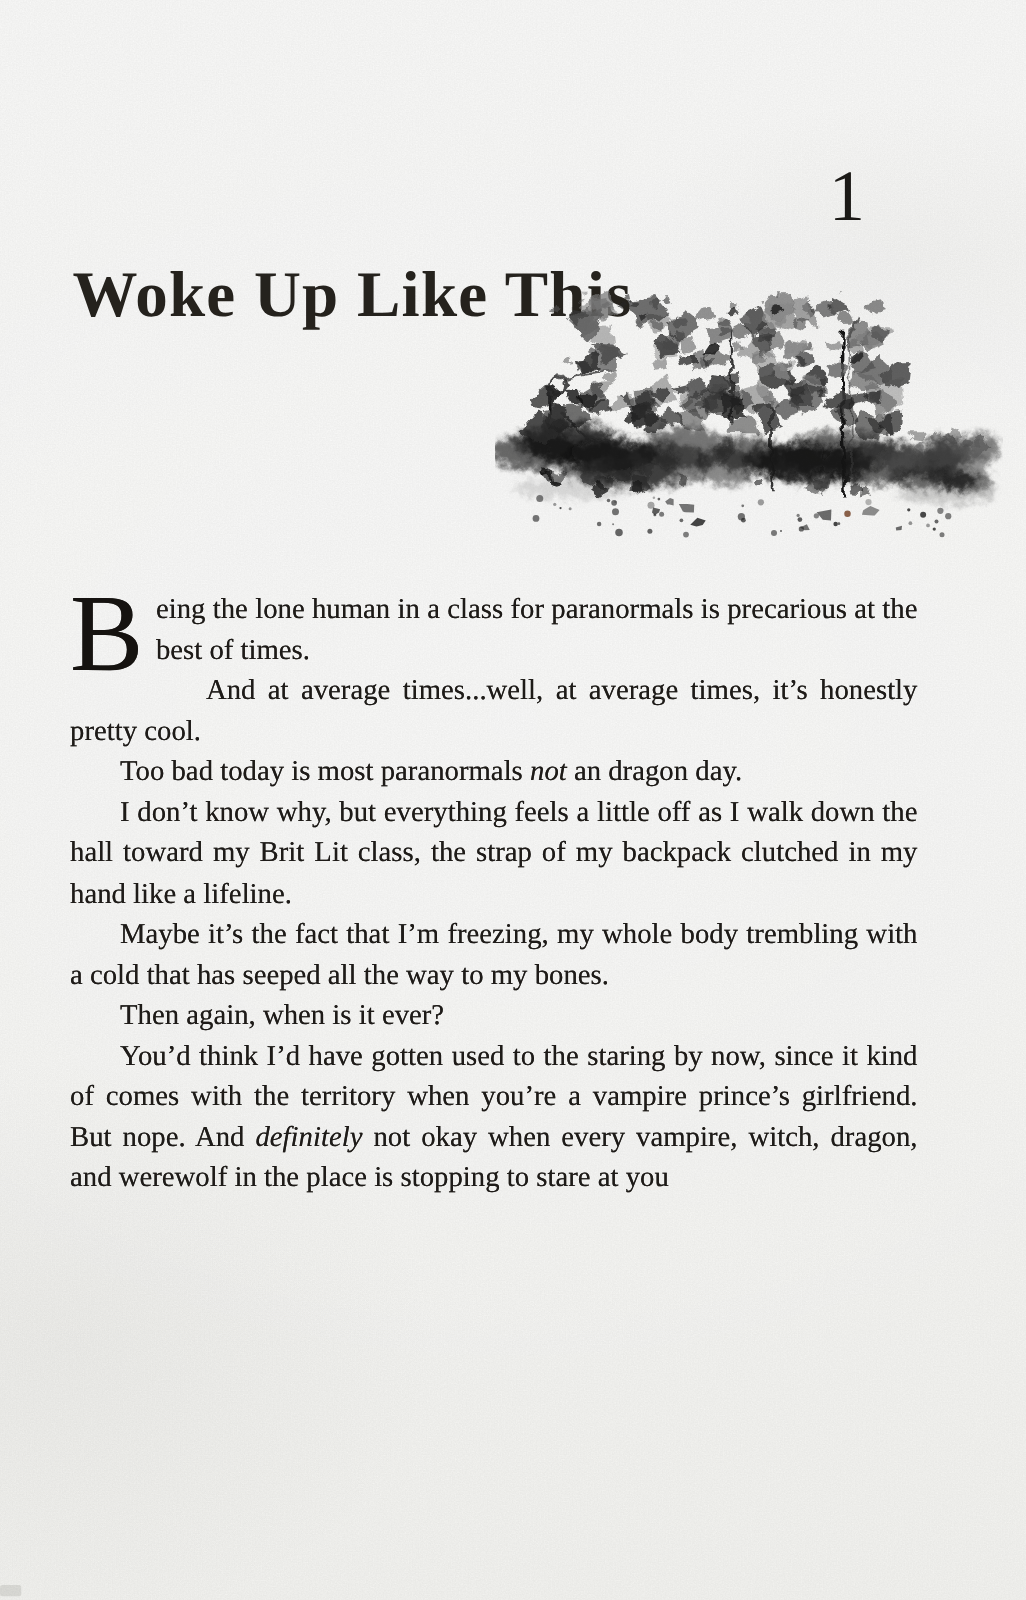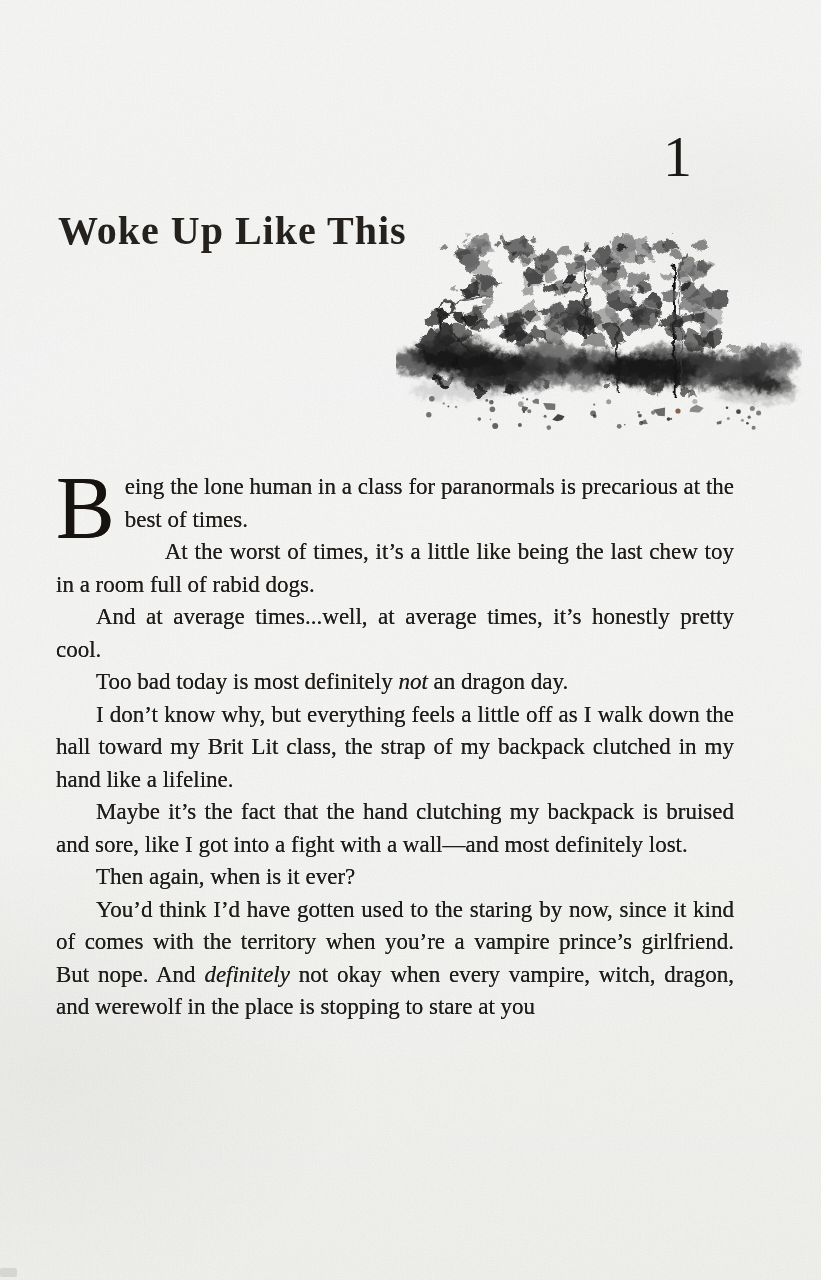--- a/index.html
+++ b/index.html
@@ -14,21 +14,21 @@
     color:#221f1c;
   }
   .page{position:absolute;inset:0;}
   .chapter-number{
     position:absolute;top:128px;left:663px;
     font-size:58px;line-height:1;color:#1d1b18;
     letter-spacing:0.5px;
   }
   .chapter-title{
     position:absolute;top:207px;left:58px;
-    font-size:40px;font-weight:bold;letter-spacing:1px;
+    font-size:52px;font-weight:bold;letter-spacing:1px;
     color:#27241f;white-space:nowrap;
   }
   .illustration{position:absolute;left:396px;top:233px;width:406px;height:205px;}
   .illustration svg{display:block;width:100%;height:100%;}
   .body-text{
     position:absolute;left:56px;top:471px;width:678px;
     font-size:23px;line-height:32.5px;text-align:justify;
     color:#201d1a;text-shadow:0 0 0.4px rgba(32,29,26,0.85);
   }
   .body-text p{margin:0;text-indent:40px;}
@@ -353,25 +353,24 @@
           <polygon points="303.7,179.3 302.0,179.4 293.5,178.7 294.6,175.1 300.3,171.7 307.7,174.9" fill="rgb(50,50,50)" opacity="0.53"></polygon>
           <polygon points="131.2,177.0 127.7,179.0 125.6,177.0 126.5,173.0 132.1,174.3" fill="rgb(44,44,44)" opacity="0.75"></polygon>
           <polygon points="166.1,187.0 161.2,188.2 156.2,186.7 161.9,181.1 168.6,183.3" fill="rgb(49,49,49)" opacity="0.89"></polygon>
           <circle cx="282" cy="178" r="2.6" fill="#7d4a2e" opacity="0.85"></circle>
         </g>
     </svg>
   </div>
 
   <div class="body-text">
       <p class="first"><span class="dropcap">B</span><span>eing the lone human in a class for paranormals is precarious at the best of times.</span></p>
-      <p class=""><span>At the worst of times, it’s a little like being the last chew toy in a room full of rabid dogs.</span></p>
       <p class=""><span>And at average times...well, at average times, it’s honestly pretty cool.</span></p>
-      <p class=""><span>Too bad today is most definitely </span><em>not</em><span> an dragon day.</span></p>
+      <p class=""><span>Too bad today is most paranormals </span><em>not</em><span> an dragon day.</span></p>
       <p class=""><span>I don’t know why, but everything feels a little off as I walk down the hall toward my Brit Lit class, the strap of my backpack clutched in my hand like a lifeline.</span></p>
-      <p class=""><span>Maybe it’s the fact that the hand clutching my backpack is bruised and sore, like I got into a fight with a wall—and most definitely lost.</span></p>
+      <p class=""><span>Maybe it’s the fact that I’m freezing, my whole body trembling with a cold that has seeped all the way to my bones.</span></p>
       <p class=""><span>Then again, when is it ever?</span></p>
       <p class=""><span>You’d think I’d have gotten used to the staring by now, since it kind of comes with the territory when you’re a vampire prince’s girlfriend. But nope. And </span><em>definitely</em><span> not okay when every vampire, witch, dragon, and werewolf in the place is stopping to stare at you</span></p>
     </div>
 
   <div class="mark-bl"></div>
 
   <svg class="noise" width="821" height="1280">
     <filter id="paperNoise">
       <feTurbulence type="fractalNoise" baseFrequency="0.9" numOctaves="2" seed="3"></feTurbulence>
       <feColorMatrix type="matrix" values="0 0 0 0 0  0 0 0 0 0  0 0 0 0 0  0.55 0.55 0.55 0 0"></feColorMatrix>

